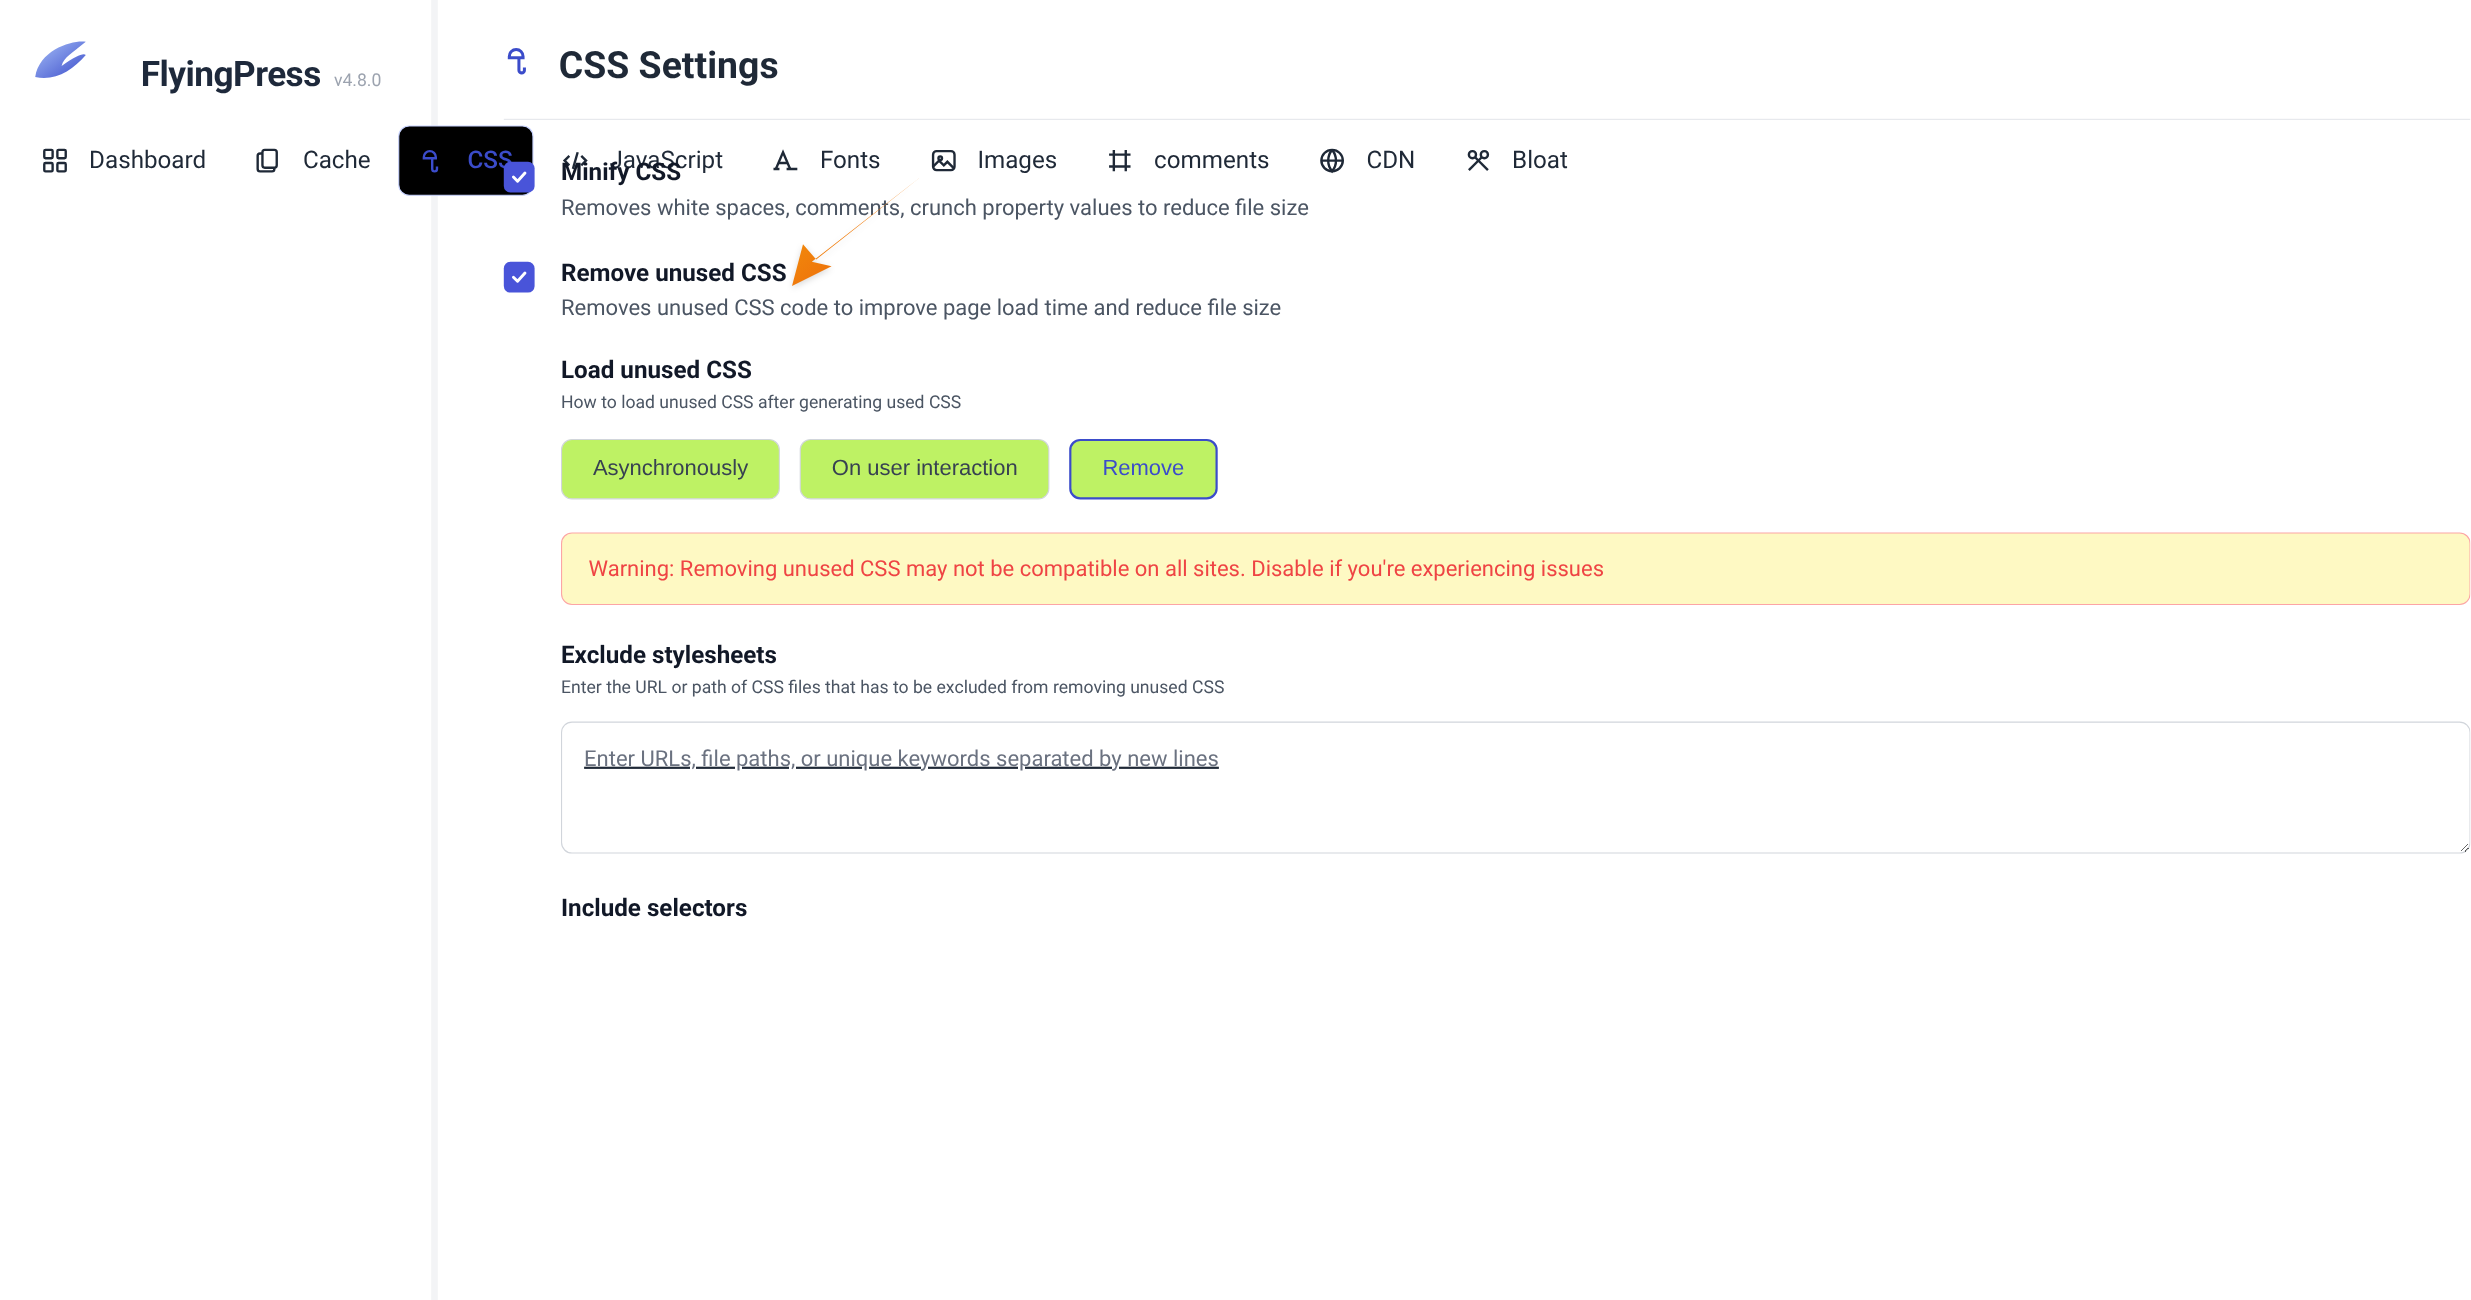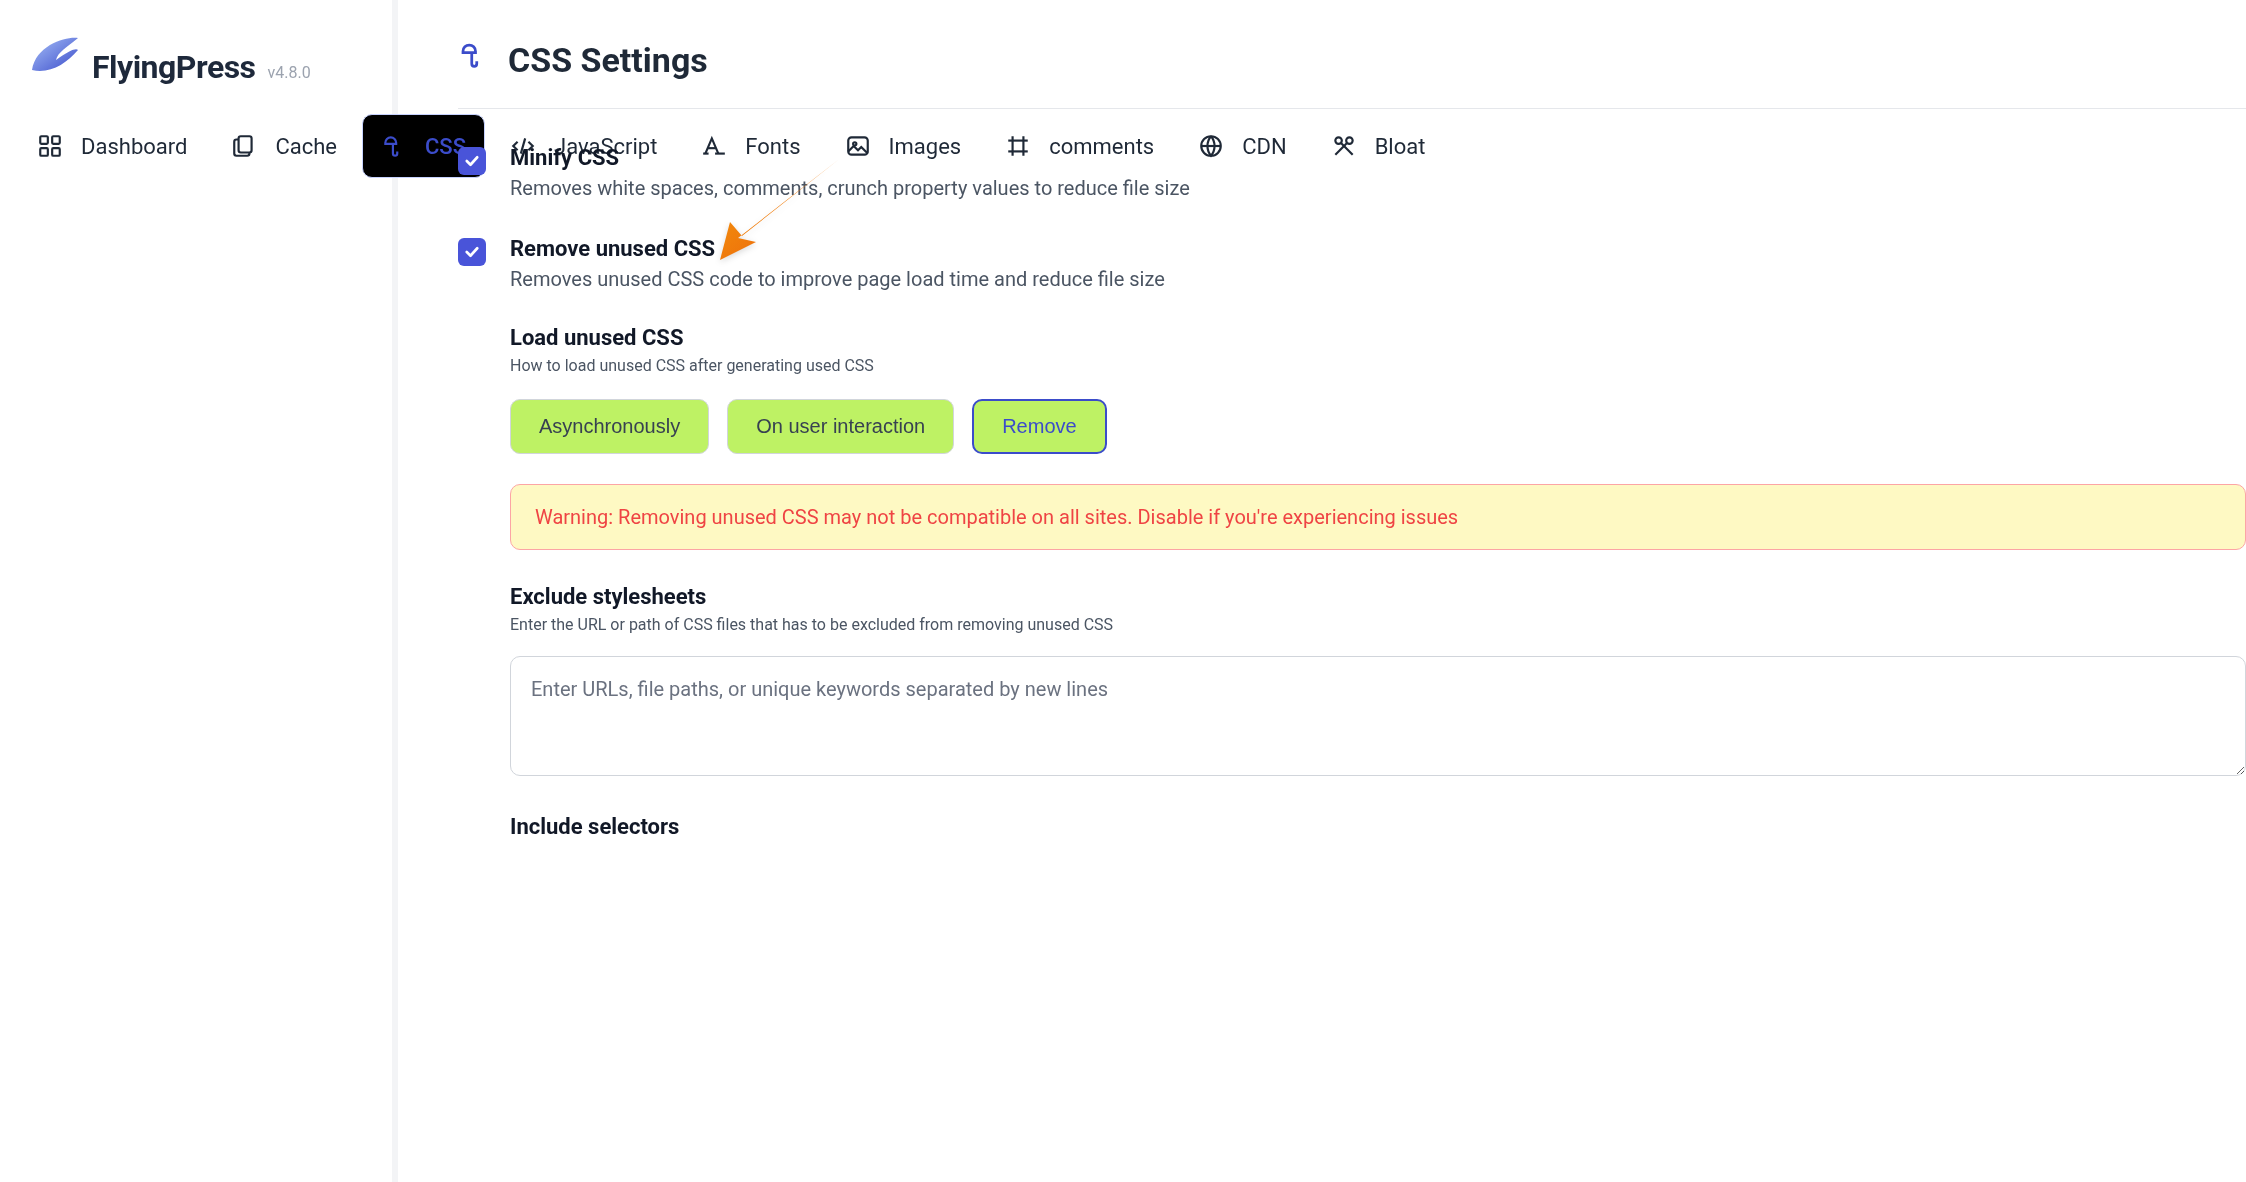--- a/index.html
+++ b/index.html
@@ -1,20 +1,20 @@
 <!DOCTYPE html>
 <html><head>
 <meta charset="utf-8">
 <style>
 * { box-sizing: border-box; margin: 0; padding: 0; }
 body { font-family: -apple-system, BlinkMacSystemFont, "Segoe UI", Roboto, sans-serif; background: #fff; color: #1f2937; display: flex; min-height: 100vh; }
 .sidebar { width: 398px; padding: 30px 18px; border-right: 6px solid #f3f4f6; }
 .logo-row { display: flex; align-items: baseline; gap: 12px; padding: 0 8px 28px 8px; }
 .logo-mark { width: 54px; height: 48px; display: inline-block; }
-.logo-text { font-size: 32px; font-weight: 700; color: #1e293b; letter-spacing: -0.5px; }
+.logo-text { font-size: 32px; font-weight: 700; color: #1e293b; letter-spacing: -0.5px; margin-left: 36px; }
 .version { font-size: 16px; color: #9ca3af; font-weight: 400; }
 .nav { display: flex; flex-direction: row; gap: 6px; }
 .nav-item { display: flex; align-items: center; gap: 18px; padding: 18px 18px; border-radius: 10px; cursor: pointer; font-size: 22px; color: #1f2937; border: 1px solid transparent; }
 .nav-item.active { background: #000000; border: 1px solid #c7d2fe; color: #3b4cca; }
 .nav-item.active .nav-label { color: #3b4cca; font-weight: 500; }
 .nav-item.active .nav-icon svg { stroke: #3b4cca; }
 .nav-icon { width: 26px; height: 26px; display: flex; align-items: center; justify-content: center; }
 .nav-icon svg { stroke: #1f2937; }
 .main { flex: 1; padding: 40px 0 0 60px; position: relative; overflow: hidden; }
 .page-heading { display: flex; align-items: flex-start; gap: 20px; padding-bottom: 28px; border-bottom: 1px solid #e5e7eb; }
@@ -26,21 +26,21 @@
 .setting-body { flex: 1; }
 .setting-title { font-size: 22px; font-weight: 700; color: #111827; }
 .setting-desc { font-size: 20px; color: #4b5563; margin-top: 6px; }
 .sub-section { margin-top: 34px; }
 .sub-title { font-size: 22px; font-weight: 700; color: #111827; }
 .sub-desc { font-size: 16px; color: #4b5563; margin-top: 6px; }
 .radio-group { display: flex; gap: 18px; margin-top: 24px; }
 .radio-btn { padding: 14px 28px; font-size: 20px; border: 1px solid #d1d5db; border-radius: 10px; background: #bef264; color: #374151; cursor: pointer; }
 .radio-btn.selected { border: 2px solid #3b4cca; color: #3b4cca; font-weight: 500; }
 .warning-box { margin-top: 30px; padding: 20px 24px; background: #fef9c3; border: 1px solid #fca5a5; border-radius: 10px; color: #ef4444; font-size: 20px; }
-.textarea-field { width: 100%; min-height: 120px; margin-top: 22px; padding: 20px; font-size: 20px; border: 1px solid #d1d5db; border-radius: 10px; font-family: inherit; resize: vertical; color: #1f2937; }
+.textarea-field { width: 100%; min-height: 120px; margin-top: 22px; padding: 20px; font-size: 20px; border: 1px solid #d1d5db; border-radius: 10px; font-family: inherit; resize: vertical; color: #1f2937; text-decoration: underline; }
 .textarea-field::placeholder { color: #6b7280; }
 .content-indent { margin-left: 52px; }
 .arrow { position: absolute; pointer-events: none; }
 .arrow svg { filter: drop-shadow(0 2px 3px rgba(0,0,0,0.15)); }
 </style>
 </head>
 <body>
 
 <aside class="sidebar">
   <div class="logo-row">

